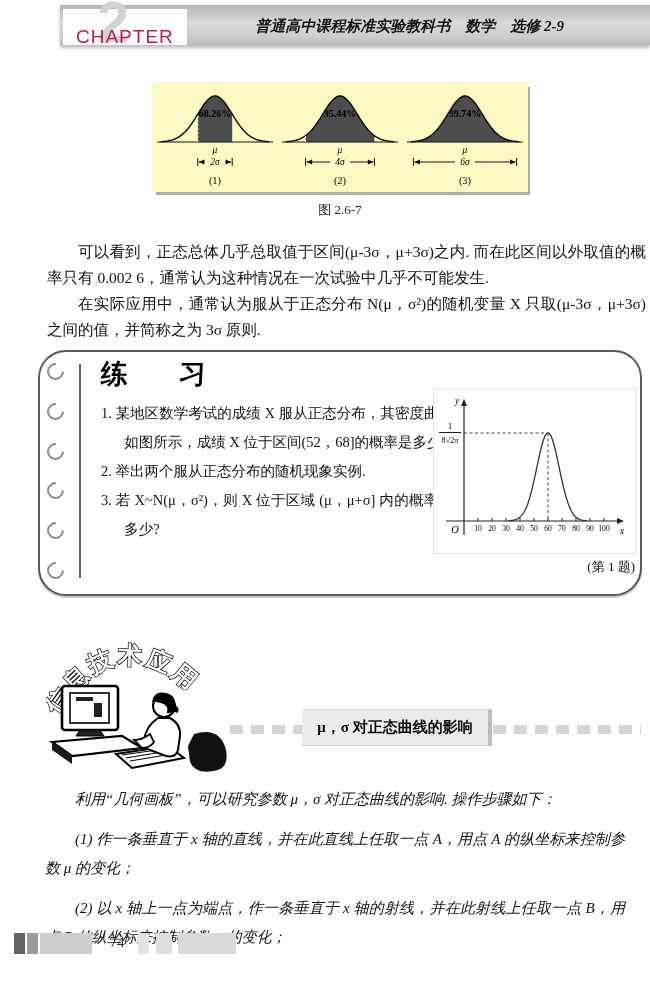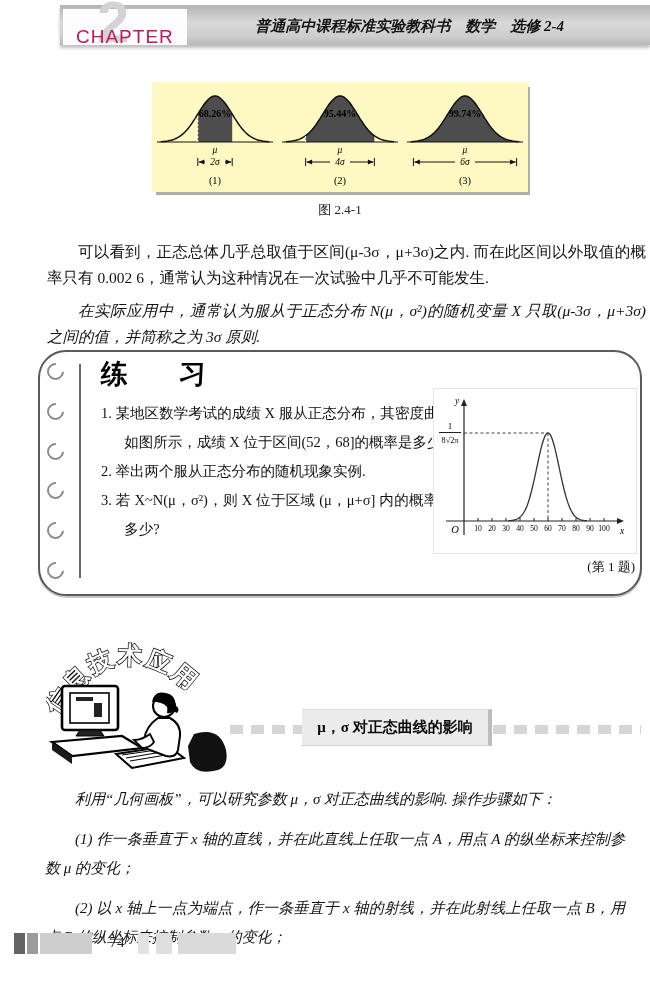--- a/index.html
+++ b/index.html
@@ -19,21 +19,21 @@
 
   
   .fig-box{position:absolute;left:152px;top:82px;width:376px;height:110px;background:#fef9c3;
     box-shadow:3px 4px 0 -1px #adadad;display:flex;justify-content:space-between;padding:2px 3px;box-sizing:border-box;align-items:flex-end;}
   .mini-fig{width:120px;height:104px;}
   .fig-caption{position:absolute;left:152px;top:201px;width:376px;text-align:center;font-size:13px;color:#222;}
 
   
   .para{position:absolute;left:35px;width:599px;font-size:15.5px;line-height:25.5px;
     text-align:justify;text-indent:2em;margin:12px;}
-  .para-1{top:227px;} .para-2{top:286px;font-style:italic;}
+  .para-1{top:227px;} .para-2{top:279px;}
 
   
   .exercise-box{position:absolute;left:38px;top:350px;width:600px;height:242px;
     border:2px solid #5a5a5a;border-radius:28px;background:#fff;box-shadow:0 2px 0 #c9c9c9;}
   .rings{position:absolute;left:7px;top:11px;height:216px;display:flex;flex-direction:column;justify-content:space-between;}
   .ring{width:13px;height:13px;border:2px solid #8d8d8d;border-radius:50%;border-right-color:transparent;transform:rotate(-42deg);}
   .ex-divider{position:absolute;left:39px;top:12px;height:214px;width:2px;background:#6a6a6a;}
   .ex-title{position:absolute;left:61px;top:4px;margin:0;font-size:27px;font-weight:bold;letter-spacing:12px;transform:skewX(-3deg);color:#000;}
   .ex-list{position:absolute;left:61px;top:47px;width:352px;font-size:14.5px;line-height:29px;}
   .ex-item{padding-left:1.6em;text-indent:-1.6em;text-align:justify;}
@@ -72,21 +72,21 @@
 </head>
 <body>
 
 <div class="page">
 
   <div class="header-bar">
     <div class="chapter-box">
       <span class="chapter-num">2</span>
       <span class="chapter-word">CHAPTER</span>
     </div>
-    <div class="header-title">普通高中课程标准实验教科书　数学　选修 2-4</div>
+    <div class="header-title">普通高中课程标准实验教科书　数学　选修 2-9</div>
   </div>
 
   <div class="fig-box">
     <svg class="mini-fig" viewBox="0 0 120 104">
         <path d="M42.8,56 L42.8,28.1 L43.7,26.7 L44.5,25.3 L45.4,23.9 L46.2,22.6 L47.1,21.3 L48.0,20.0 L48.8,18.8 L49.7,17.6 L50.5,16.5 L51.4,15.4 L52.3,14.4 L53.1,13.5 L54.0,12.7 L54.8,12.0 L55.7,11.4 L56.6,10.9 L57.4,10.5 L58.3,10.2 L59.1,10.1 L60.0,10.0 L60.9,10.1 L61.7,10.2 L62.6,10.5 L63.4,10.9 L64.3,11.4 L65.2,12.0 L66.0,12.7 L66.9,13.5 L67.7,14.4 L68.6,15.4 L69.5,16.5 L70.3,17.6 L71.2,18.8 L72.0,20.0 L72.9,21.3 L73.8,22.6 L74.6,23.9 L75.5,25.3 L76.3,26.7 L77.2,28.1 L77.2,56 Z" fill="#4d4d4d"></path>
         <path d="M5.8,55.7 L7.5,55.6 L9.3,55.4 L11.0,55.2 L12.7,55.0 L14.4,54.6 L16.1,54.2 L17.9,53.7 L19.6,53.1 L21.3,52.3 L23.0,51.4 L24.7,50.4 L26.5,49.1 L28.2,47.7 L29.9,46.1 L31.6,44.2 L33.3,42.2 L35.1,39.9 L36.8,37.5 L38.5,34.9 L40.2,32.3 L41.9,29.5 L43.7,26.7 L45.4,23.9 L47.1,21.3 L48.8,18.8 L50.5,16.5 L52.3,14.4 L54.0,12.7 L55.7,11.4 L57.4,10.5 L59.1,10.1 L60.9,10.1 L62.6,10.5 L64.3,11.4 L66.0,12.7 L67.7,14.4 L69.5,16.5 L71.2,18.8 L72.9,21.3 L74.6,23.9 L76.3,26.7 L78.1,29.5 L79.8,32.3 L81.5,34.9 L83.2,37.5 L84.9,39.9 L86.7,42.2 L88.4,44.2 L90.1,46.1 L91.8,47.7 L93.5,49.1 L95.3,50.4 L97.0,51.4 L98.7,52.3 L100.4,53.1 L102.1,53.7 L103.9,54.2 L105.6,54.6 L107.3,55.0 L109.0,55.2 L110.7,55.4 L112.5,55.6 L114.2,55.7" fill="none" stroke="#111" stroke-width="1.5"></path>
         <line x1="2" y1="56" x2="118" y2="56" stroke="#111" stroke-width="1"></line>
         <line x1="42.8" y1="56" x2="42.8" y2="28.099589653218864" stroke="#fff" stroke-width="1" stroke-dasharray="2,2"></line>
         <text x="60" y="31" text-anchor="middle" font-size="10" font-weight="bold" fill="#000">68.26%</text>
         <text x="60" y="67" text-anchor="middle" font-size="9.5" font-style="italic">μ</text>
@@ -124,21 +124,21 @@
         <line x1="8.400000000000006" y1="72" x2="8.400000000000006" y2="80" stroke="#111"></line>
         <line x1="111.6" y1="72" x2="111.6" y2="80" stroke="#111"></line>
         <line x1="9.400000000000006" y1="76" x2="50" y2="76" stroke="#111"></line>
         <line x1="70" y1="76" x2="110.6" y2="76" stroke="#111"></line>
         <path d="M9.400000000000006,76 l5.5,-2.6 l0,5.2 Z" fill="#111"></path>
         <path d="M110.6,76 l-5.5,-2.6 l0,5.2 Z" fill="#111"></path>
         <text x="60" y="79.2" text-anchor="middle" font-size="9.5" font-style="italic">6σ</text>
         <text x="60" y="98" text-anchor="middle" font-size="10.5">(3)</text>
       </svg>
   </div>
-  <div class="fig-caption">图 2.4-1</div>
+  <div class="fig-caption">图 2.6-7</div>
 
   <p class="para para-1">可以看到，正态总体几乎总取值于区间(μ-3σ，μ+3σ)之内. 而在此区间以外取值的概率只有 0.002 6，通常认为这种情况在一次试验中几乎不可能发生.</p>
   <p class="para para-2">在实际应用中，通常认为服从于正态分布 N(μ，σ²)的随机变量 X 只取(μ-3σ，μ+3σ)之间的值，并简称之为 3σ 原则.</p>
 
   <div class="exercise-box">
     <div class="rings">
       <div class="ring"></div>
       <div class="ring"></div>
       <div class="ring"></div>
       <div class="ring"></div>

